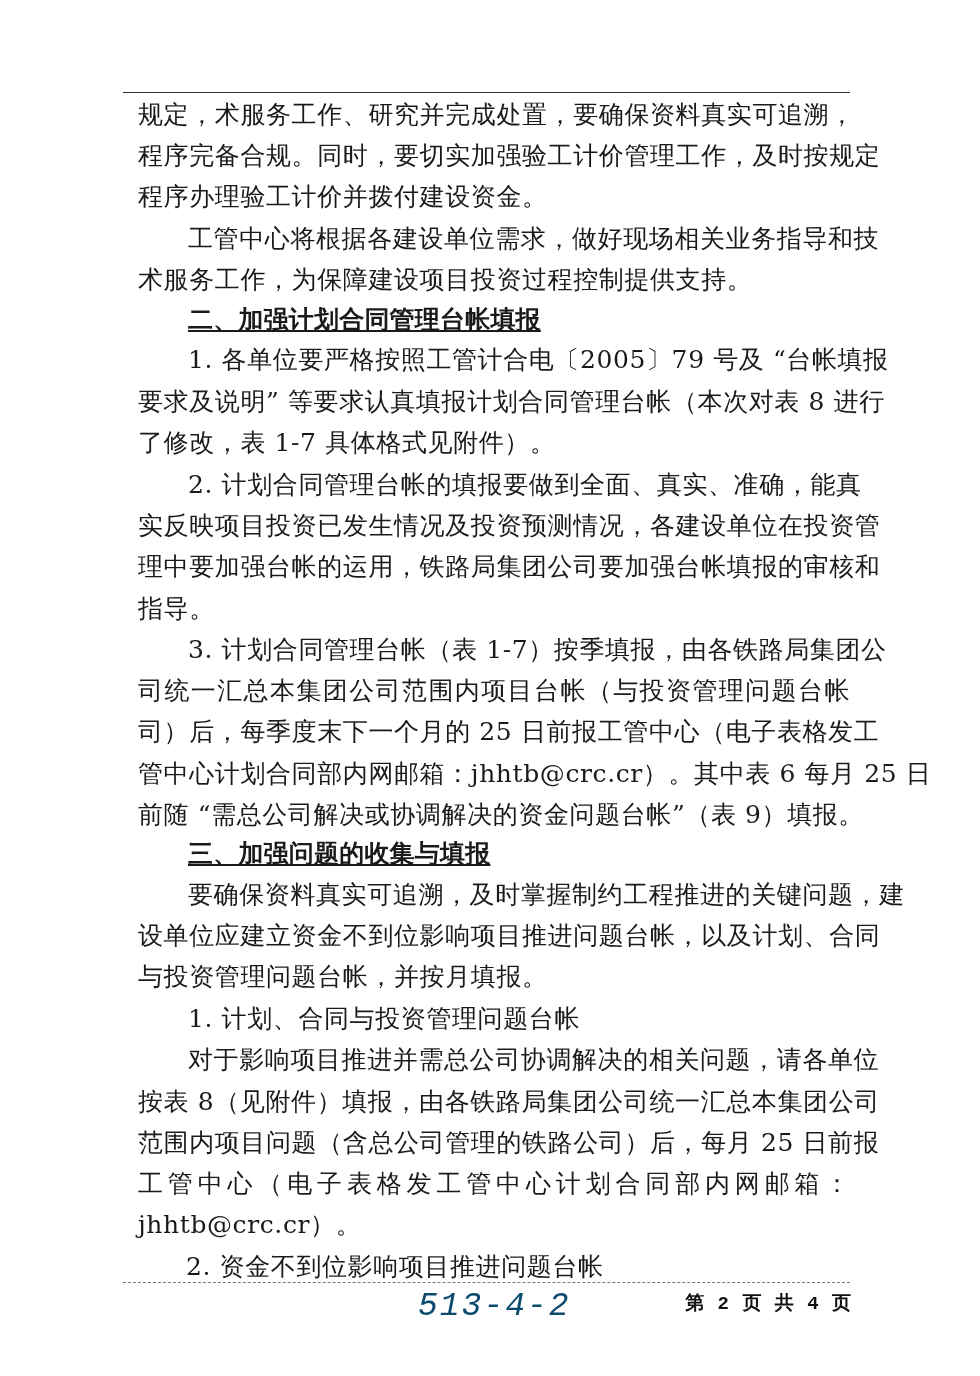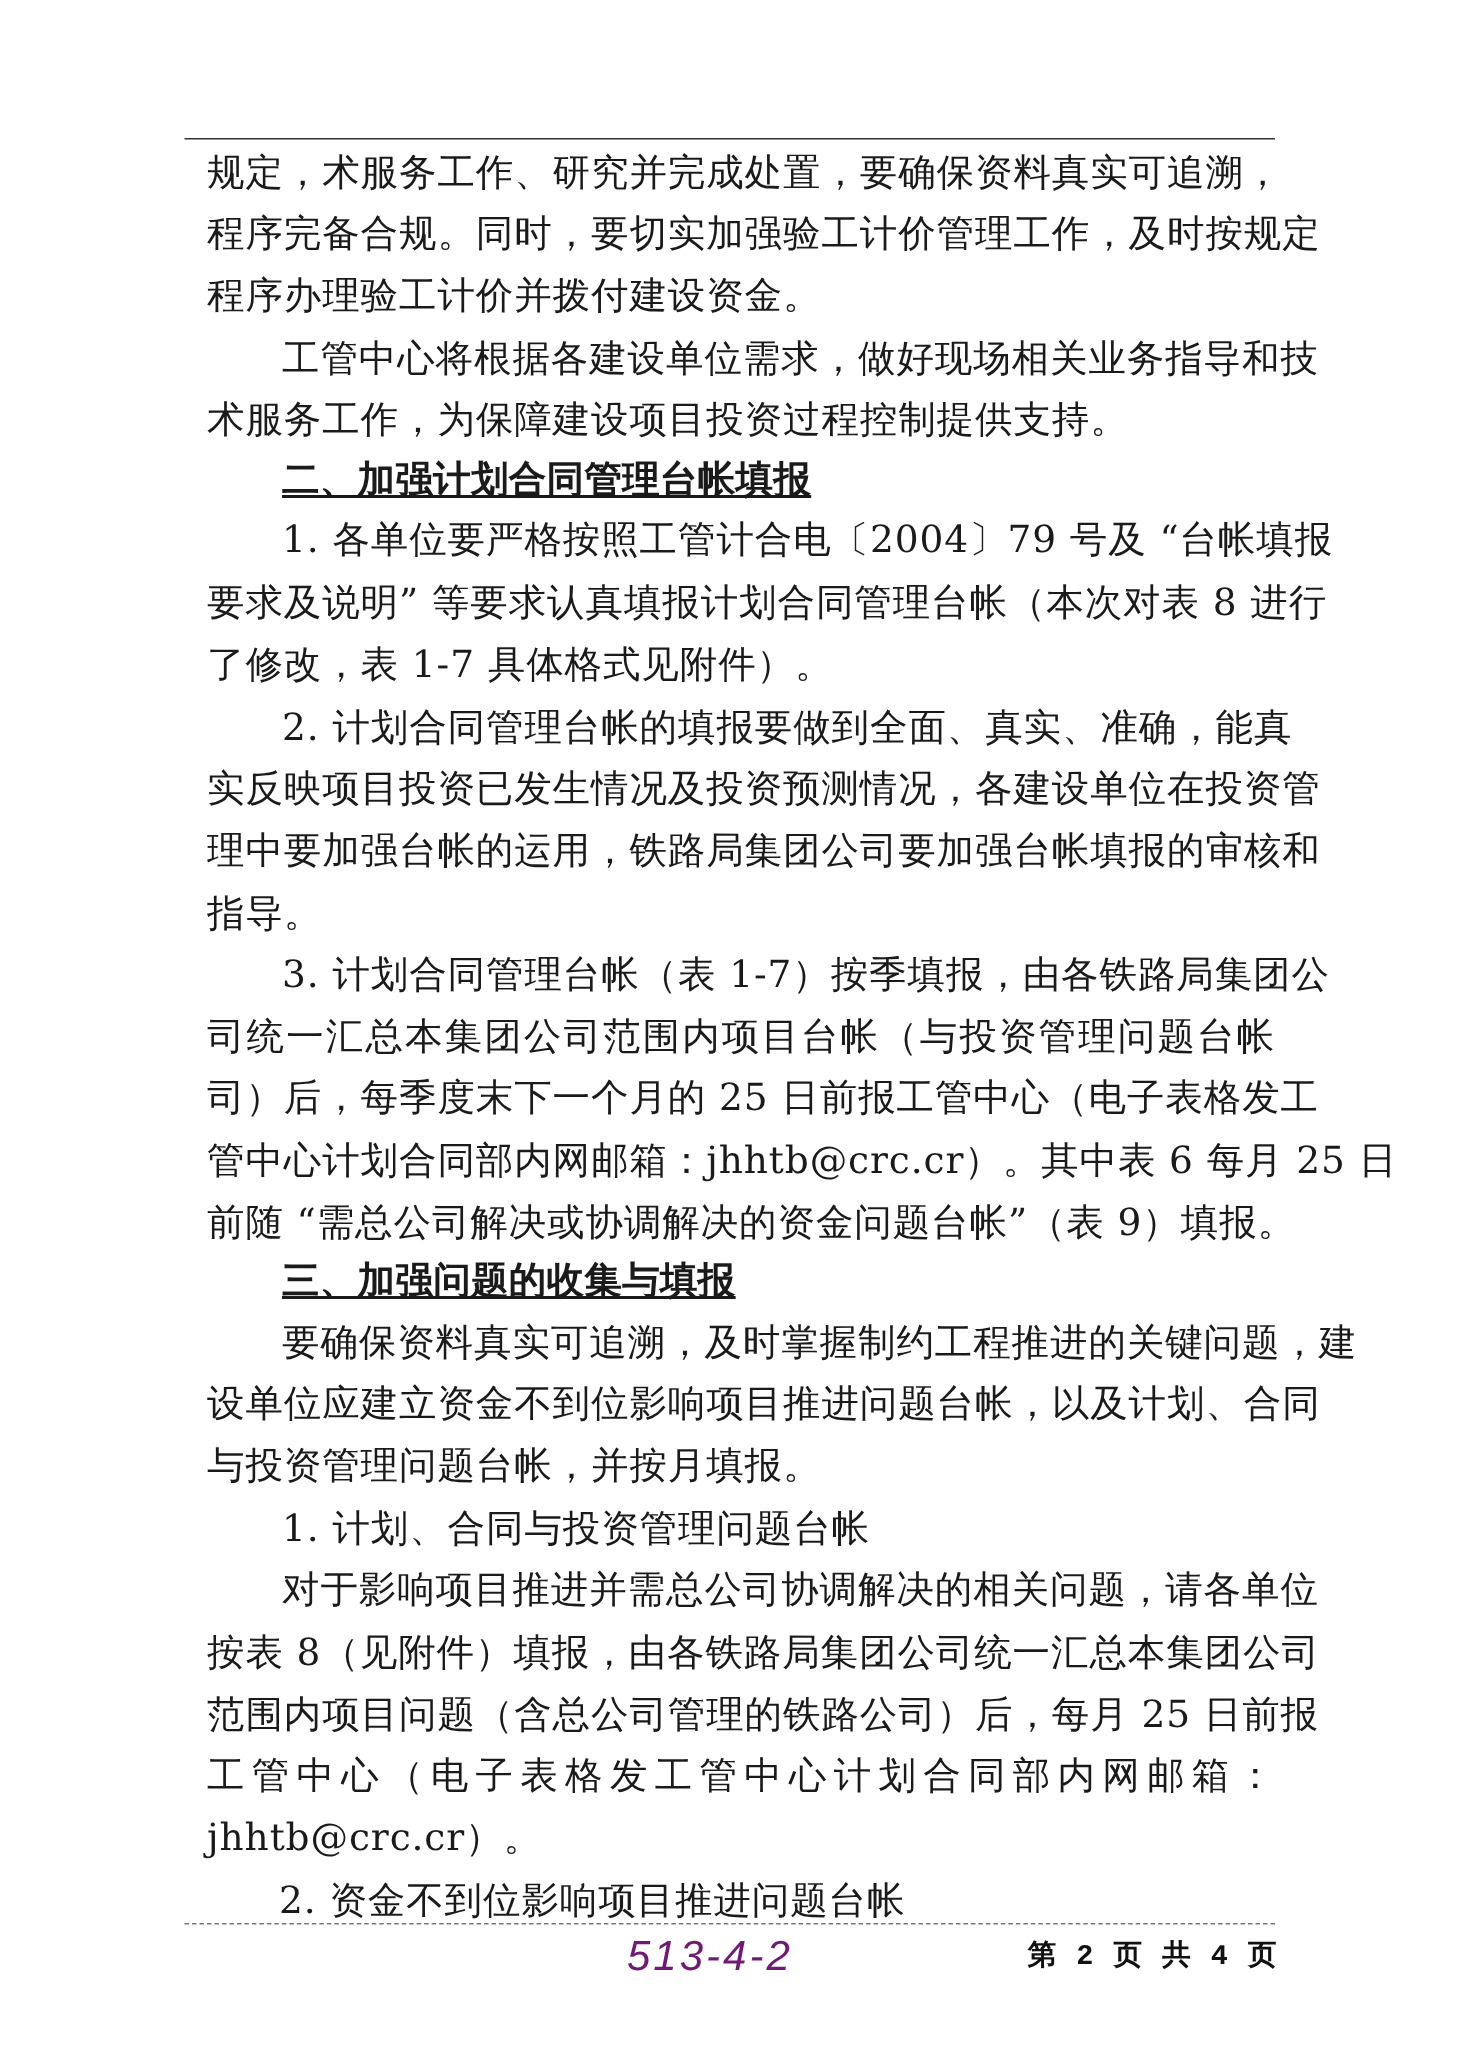--- a/index.html
+++ b/index.html
@@ -7,39 +7,39 @@
            font-family: "DejaVu Serif", "Liberation Serif", serif; color: #1a1a1a; }
     .rule-top { position: absolute; left: 123px; top: 92px; width: 727px; height: 0;
                 border-top: 1.5px solid #333; }
     .rule-bottom { position: absolute; left: 123px; top: 1282px; width: 727px; height: 0;
                    border-top: 1px dashed #777; }
     .line { position: absolute; left: 138px; width: 712px; font-size: 25px; line-height: 30px;
             white-space: nowrap; letter-spacing: 0.6px; }
     .line.indent { left: 188px; width: 662px; }
     .line.heading { font-family: "DejaVu Sans", "Liberation Sans", sans-serif; font-weight: bold; letter-spacing: 0.2px; text-decoration: underline; }
     .line.justify { text-align: justify; text-align-last: justify; }
-    .footer-handwritten { position: absolute; left: 418px; top: 1288px; font-size: 28px;
-                          font-family: Liberation Sans, sans-serif; font-style: italic;
-                          letter-spacing: 2px; color: #701a75; }
+    .footer-handwritten { position: absolute; left: 418px; top: 1288px; font-size: 33px;
+                          font-family: Liberation Mono, monospace; font-style: italic;
+                          letter-spacing: 2px; color: #0c4a6e; }
     .footer-page { position: absolute; right: 128px; top: 1290px; font-size: 19px; font-weight: bold;
                    font-family: Liberation Mono, monospace; color: #111; letter-spacing: 1px; }
   </style>
 </head>
 <body>
 
 <div>
   <div class="rule-top"></div>
 
   <div class="line justify" style="top:100px">规定，术服务工作、研究并完成处置，要确保资料真实可追溯，</div>
   <div class="line justify" style="top:141px">程序完备合规。同时，要切实加强验工计价管理工作，及时按规定</div>
   <div class="line" style="top:182px">程序办理验工计价并拨付建设资金。</div>
   <div class="line indent justify" style="top:224px">工管中心将根据各建设单位需求，做好现场相关业务指导和技</div>
   <div class="line" style="top:265px">术服务工作，为保障建设项目投资过程控制提供支持。</div>
   <div class="line indent heading" style="top:305px">二、加强计划合同管理台帐填报</div>
-  <div class="line indent justify" style="top:345px">1. 各单位要严格按照工管计合电〔2004〕79 号及 “台帐填报</div>
+  <div class="line indent justify" style="top:345px">1. 各单位要严格按照工管计合电〔2005〕79 号及 “台帐填报</div>
   <div class="line justify" style="top:387px">要求及说明” 等要求认真填报计划合同管理台帐（本次对表 8 进行</div>
   <div class="line" style="top:428px">了修改，表 1-7 具体格式见附件）。</div>
   <div class="line indent justify" style="top:470px">2. 计划合同管理台帐的填报要做到全面、真实、准确，能真</div>
   <div class="line justify" style="top:511px">实反映项目投资已发生情况及投资预测情况，各建设单位在投资管</div>
   <div class="line justify" style="top:552px">理中要加强台帐的运用，铁路局集团公司要加强台帐填报的审核和</div>
   <div class="line" style="top:594px">指导。</div>
   <div class="line indent justify" style="top:635px">3. 计划合同管理台帐（表 1-7）按季填报，由各铁路局集团公</div>
   <div class="line justify" style="top:676px">司统一汇总本集团公司范围内项目台帐（与投资管理问题台帐</div>
   <div class="line justify" style="top:717px">司）后，每季度末下一个月的 25 日前报工管中心（电子表格发工</div>
   <div class="line justify" style="top:759px">管中心计划合同部内网邮箱：jhhtb@crc.cr）。其中表 6 每月 25 日</div>

